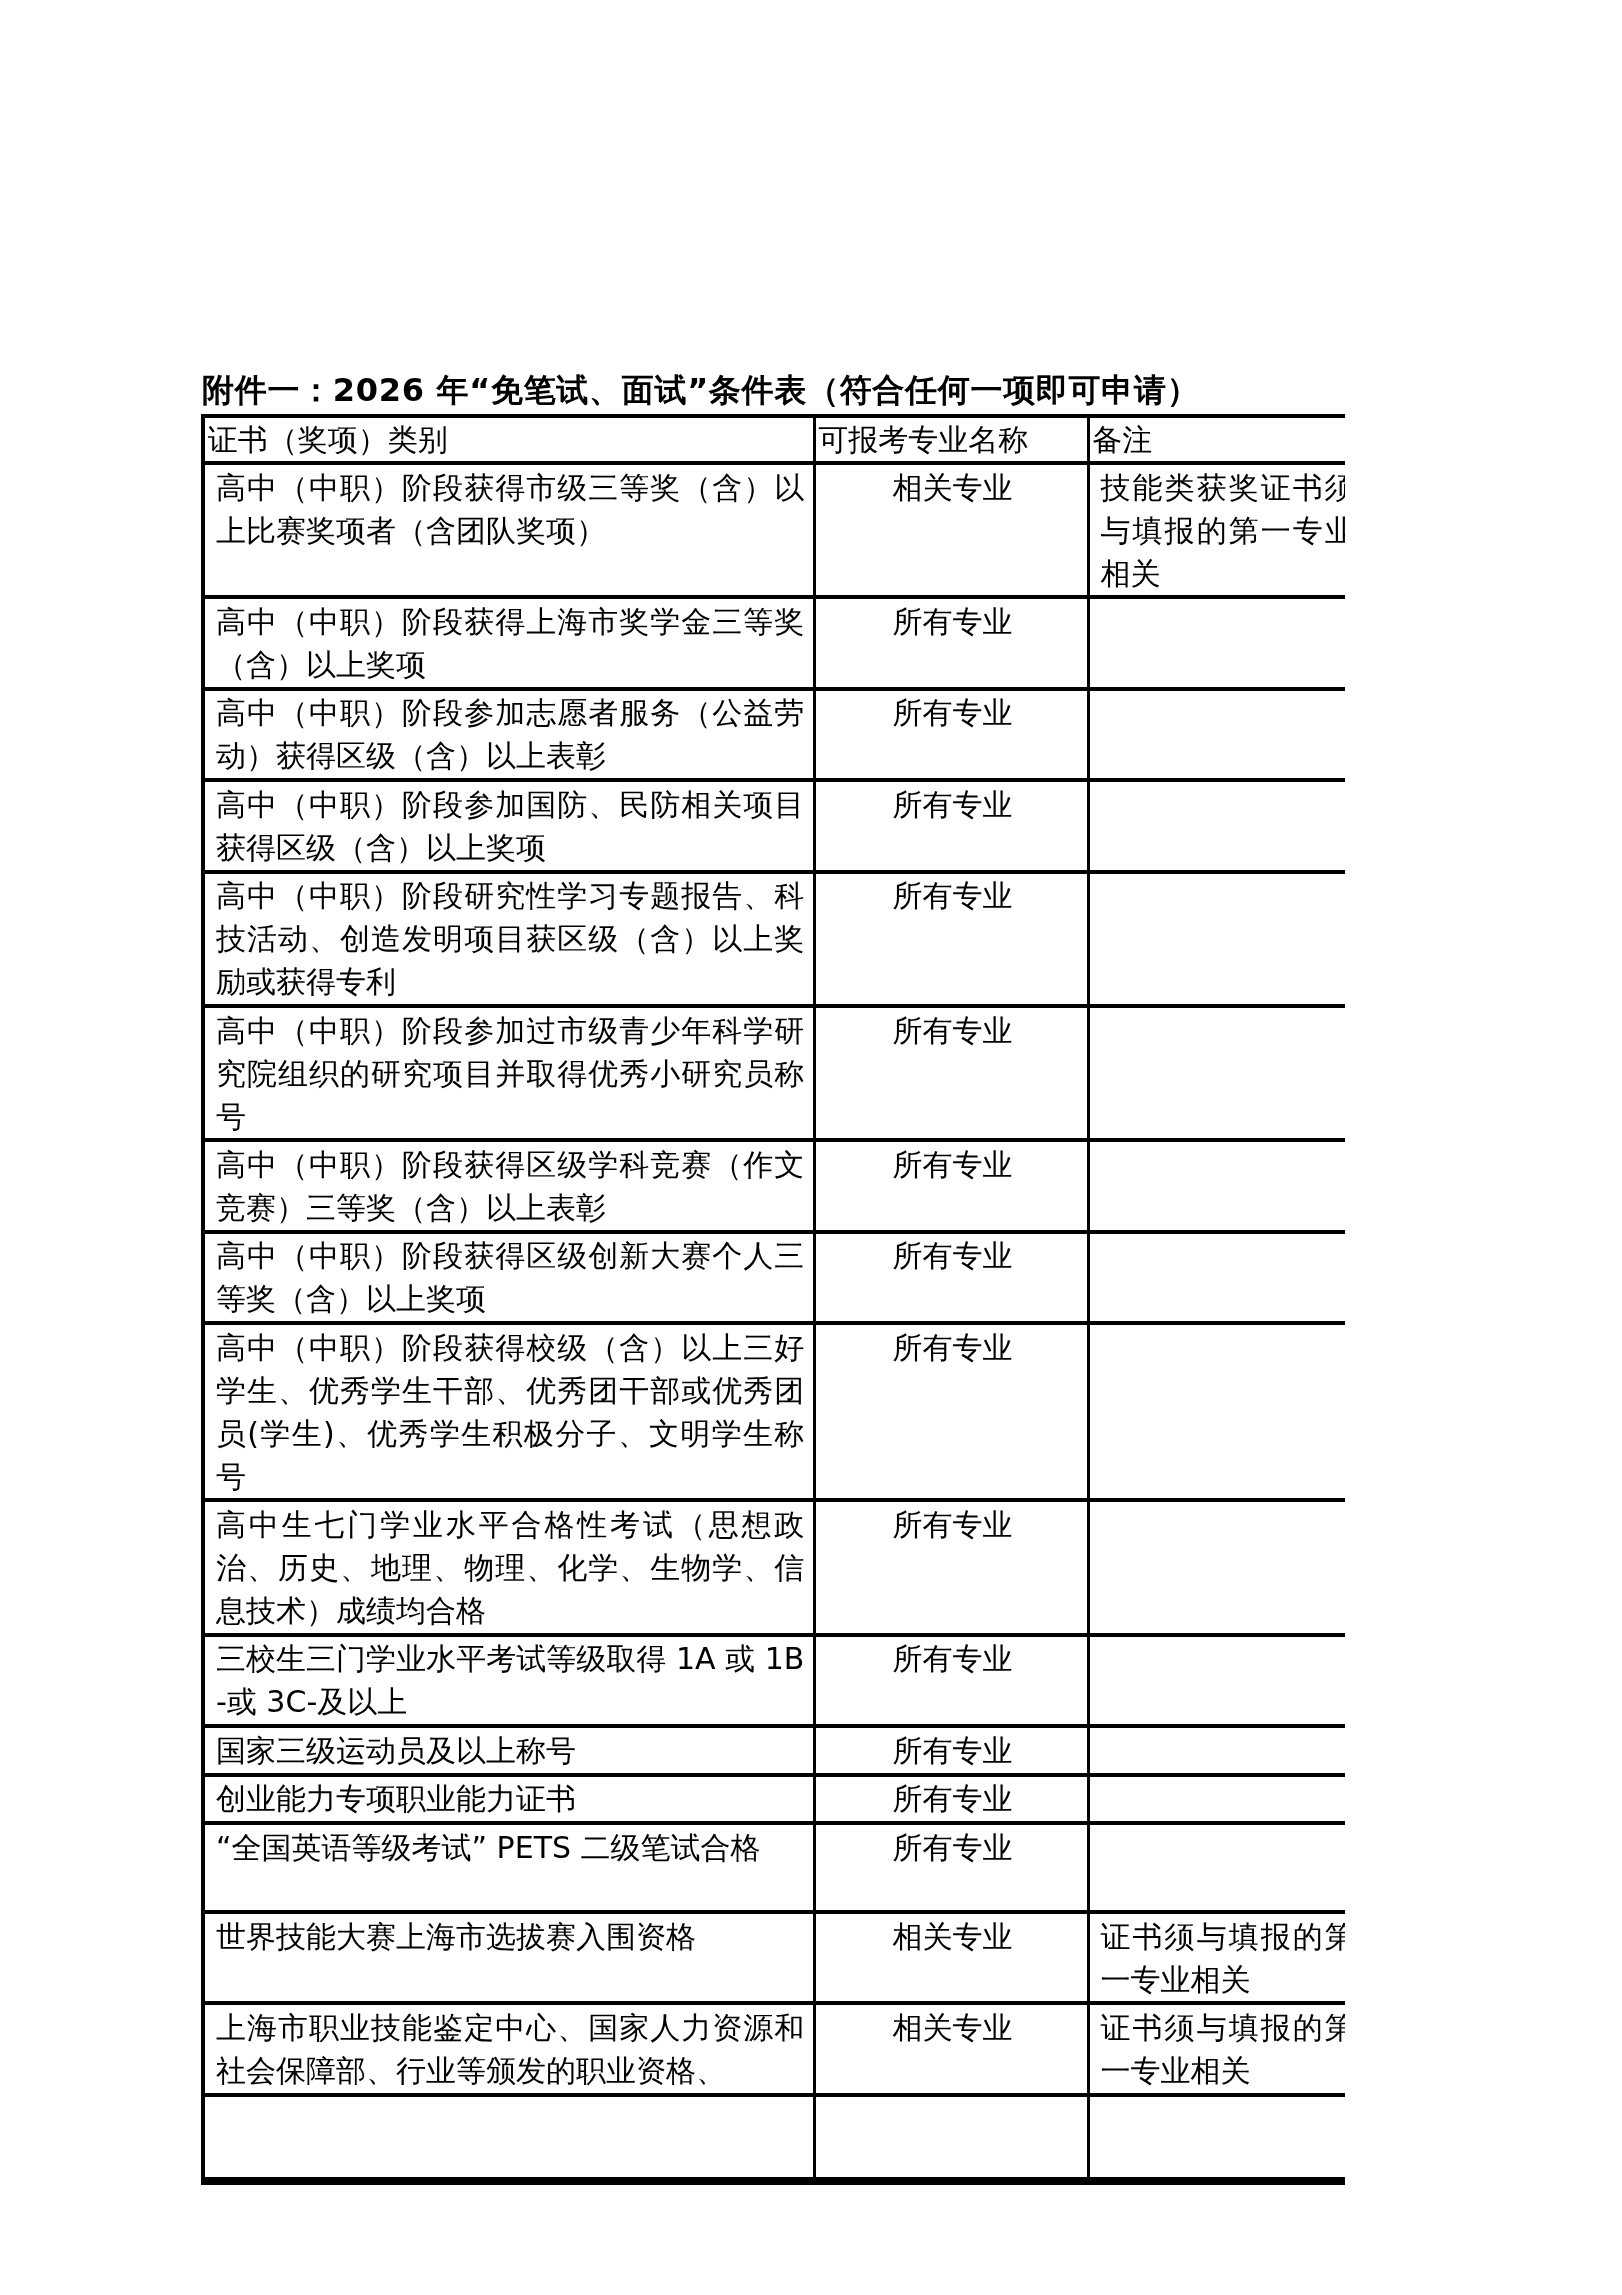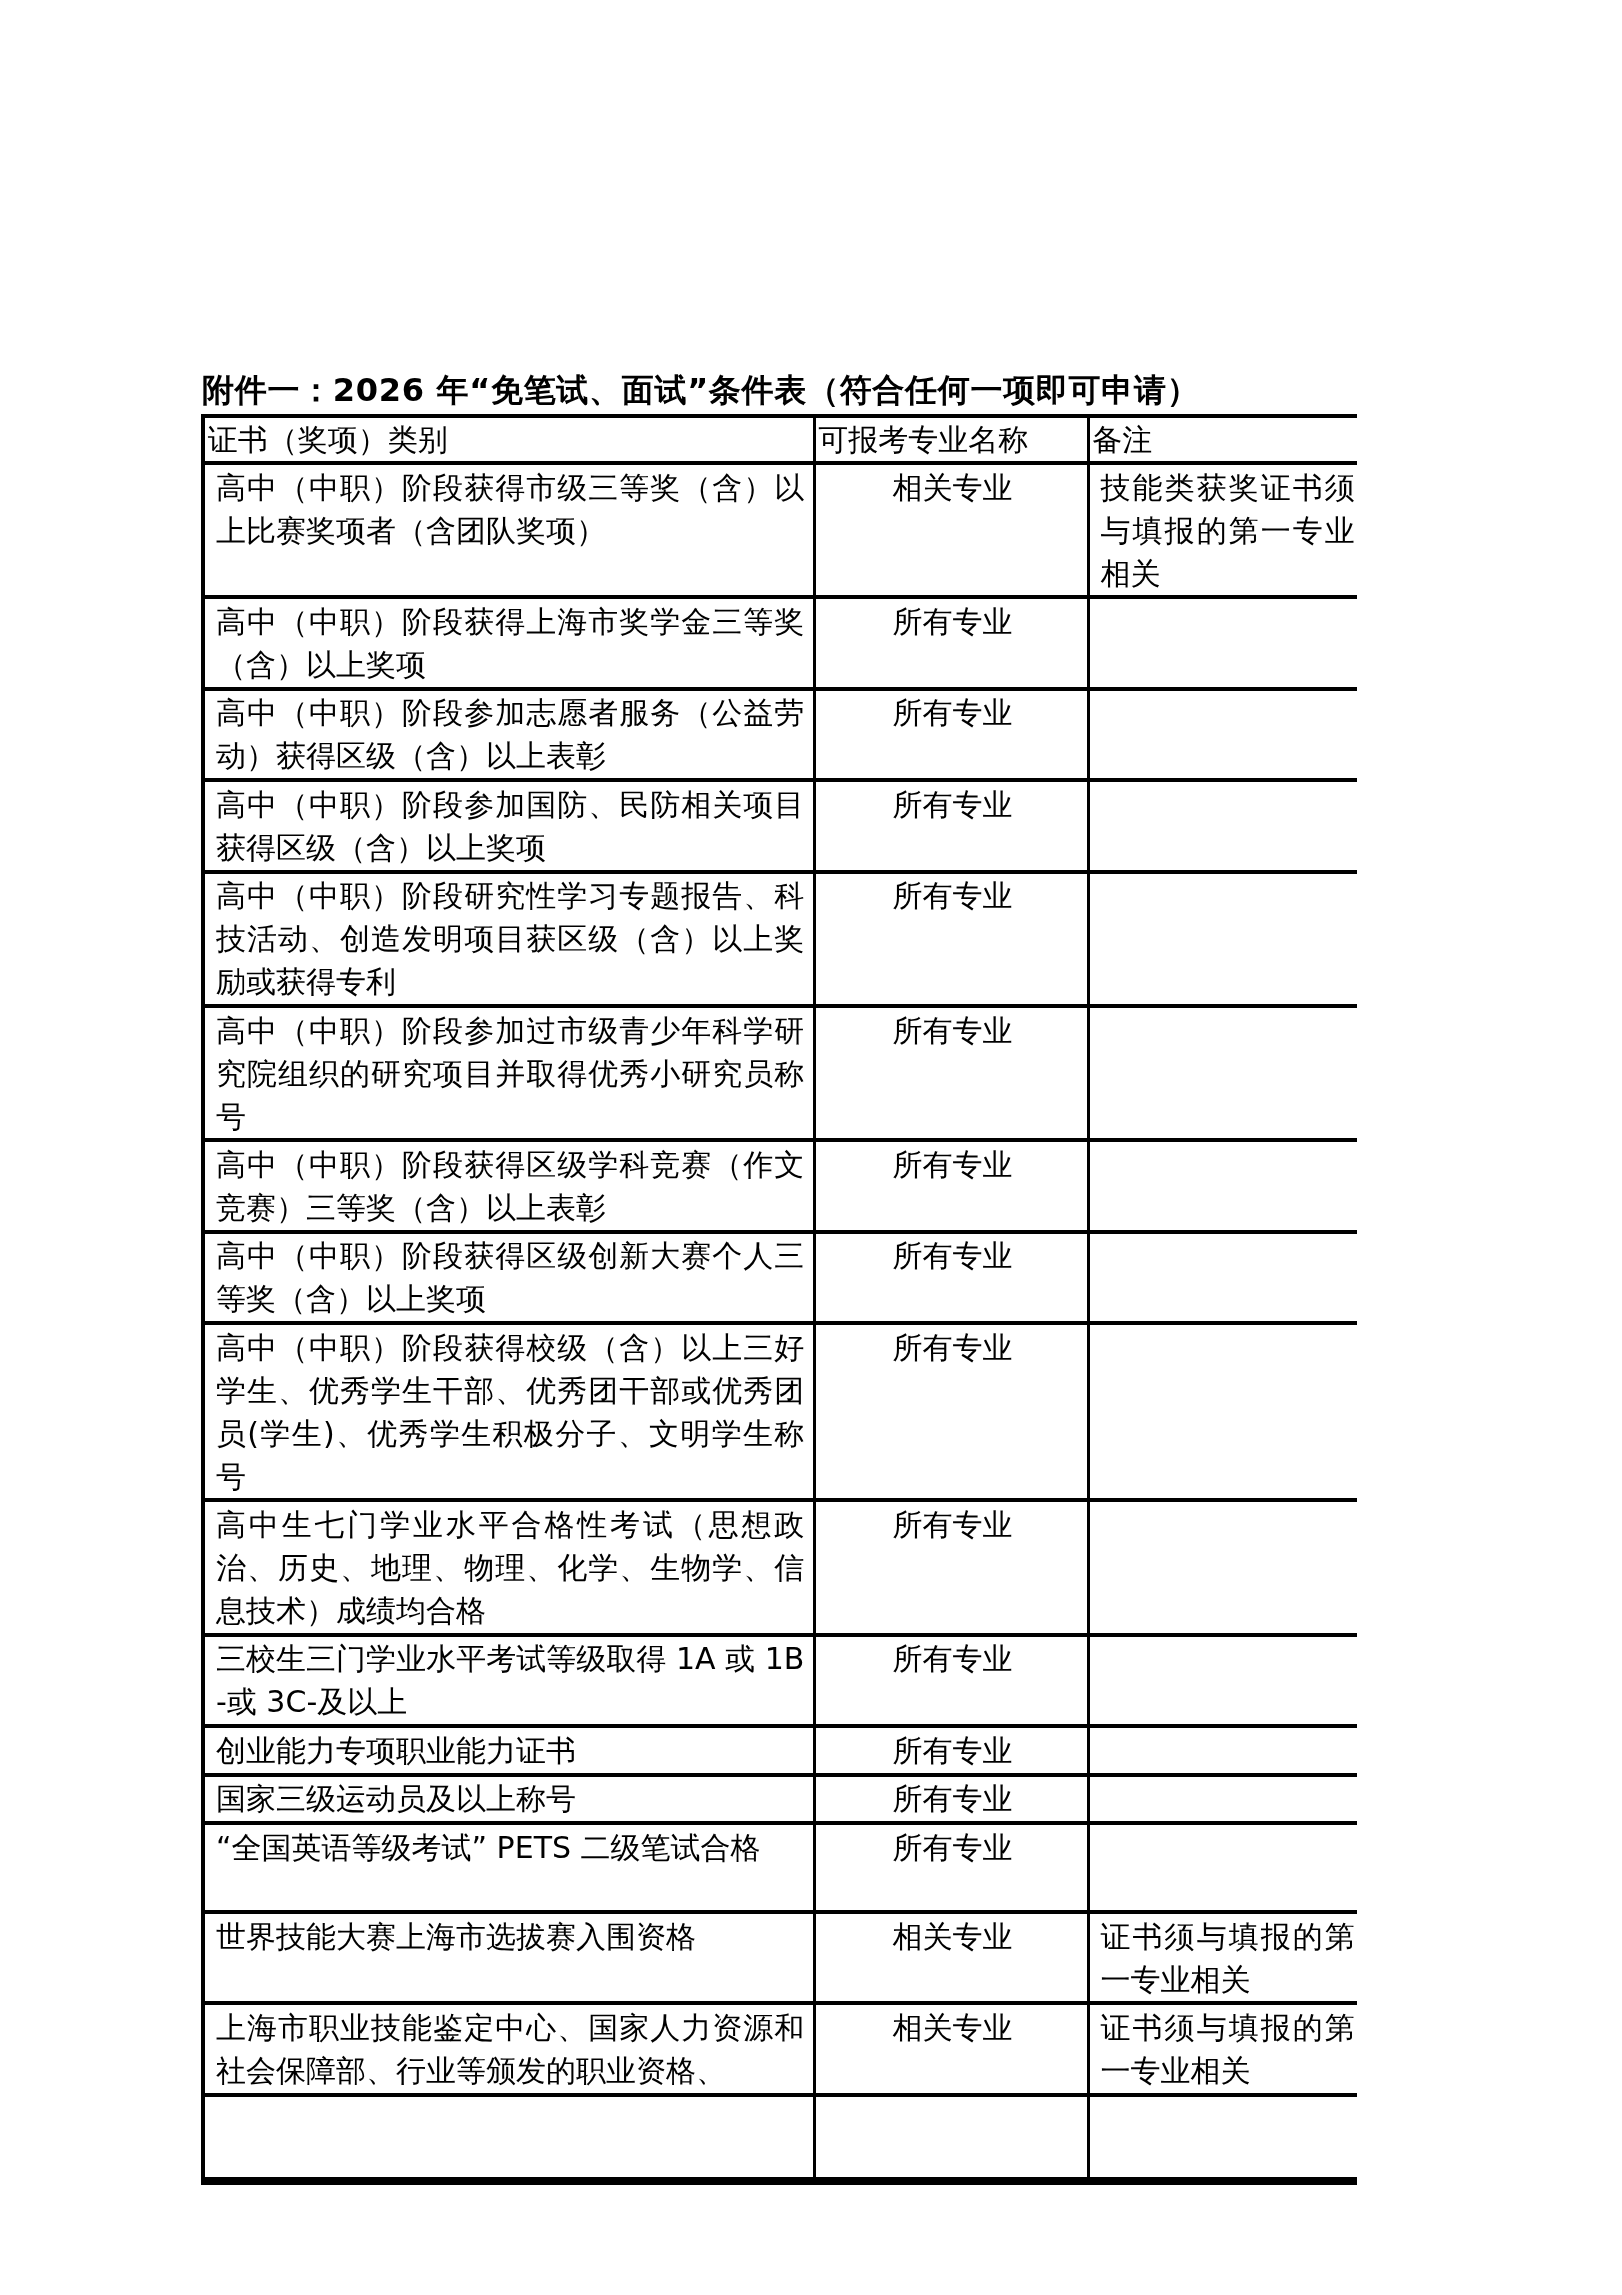--- a/index.html
+++ b/index.html
@@ -7,21 +7,20 @@
     width: 1623px; height: 2295px;
     background: #ffffff;
     color: #000000;
     font-family: "DejaVu Sans", sans-serif;
   }
   .page {
     position: relative;
     width: 1345px; height: 2295px;
     background: #ffffff;
     overflow: hidden;
-    padding-left: 12px;
   }
   .doc-title {
     position: absolute;
     left: 202px; top: 369px;
     margin: 0;
     font-size: 32px;
     font-weight: bold;
     line-height: 42px;
     white-space: nowrap;
     letter-spacing: 0.7px;
@@ -128,27 +127,27 @@
       <tr style="height:133px">
         <td class="c1">高中生七门学业水平合格性考试（思想政治、历史、地理、物理、化学、生物学、信息技术）成绩均合格</td>
         <td class="c2">所有专业</td>
         <td class="c3"></td>
       </tr>
       <tr style="height:87px">
         <td class="c1">三校生三门学业水平考试等级取得 1A 或 1B-或 3C-及以上</td>
         <td class="c2">所有专业</td>
         <td class="c3"></td>
       </tr>
-      <tr style="height:46px">
-        <td class="c1">创业能力专项职业能力证书</td>
+      <tr style="height:43px">
+        <td class="c1">国家三级运动员及以上称号</td>
         <td class="c2">所有专业</td>
         <td class="c3"></td>
       </tr>
-      <tr style="height:43px">
-        <td class="c1">国家三级运动员及以上称号</td>
+      <tr style="height:46px">
+        <td class="c1">创业能力专项职业能力证书</td>
         <td class="c2">所有专业</td>
         <td class="c3"></td>
       </tr>
       <tr style="height:89px">
         <td class="c1">“全国英语等级考试” PETS 二级笔试合格</td>
         <td class="c2">所有专业</td>
         <td class="c3"></td>
       </tr>
       <tr style="height:88px">
         <td class="c1">世界技能大赛上海市选拔赛入围资格</td>

